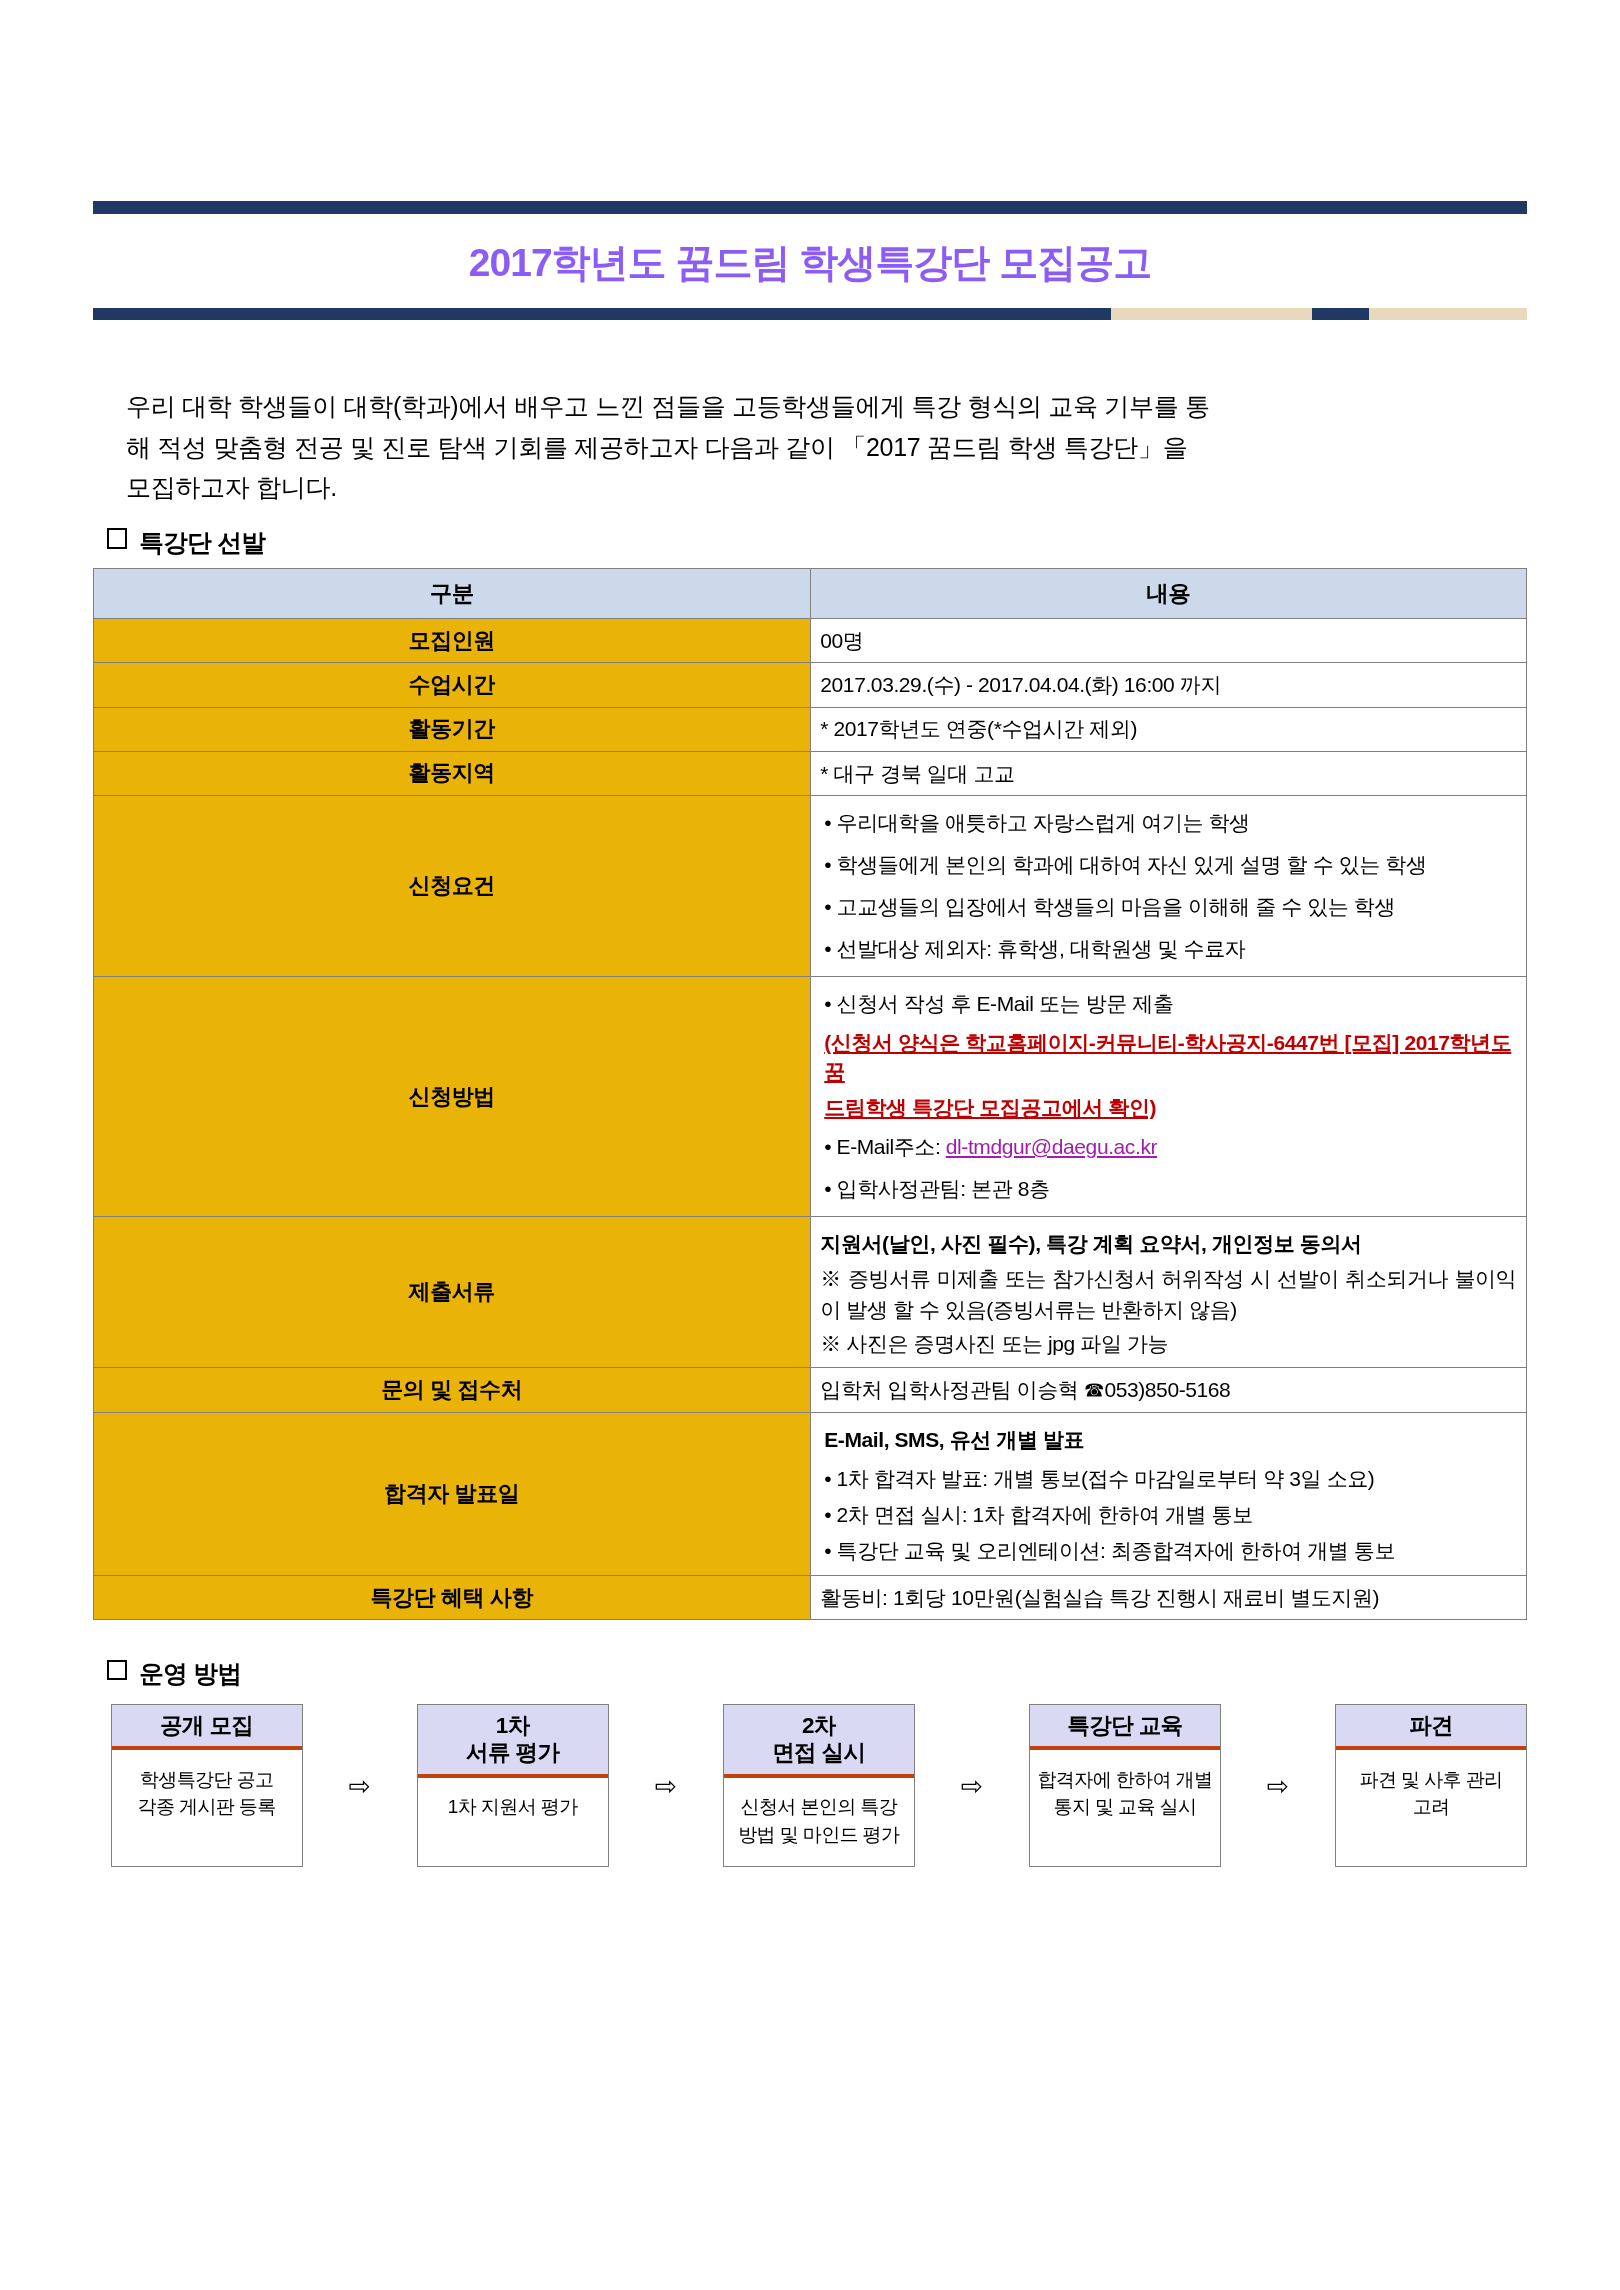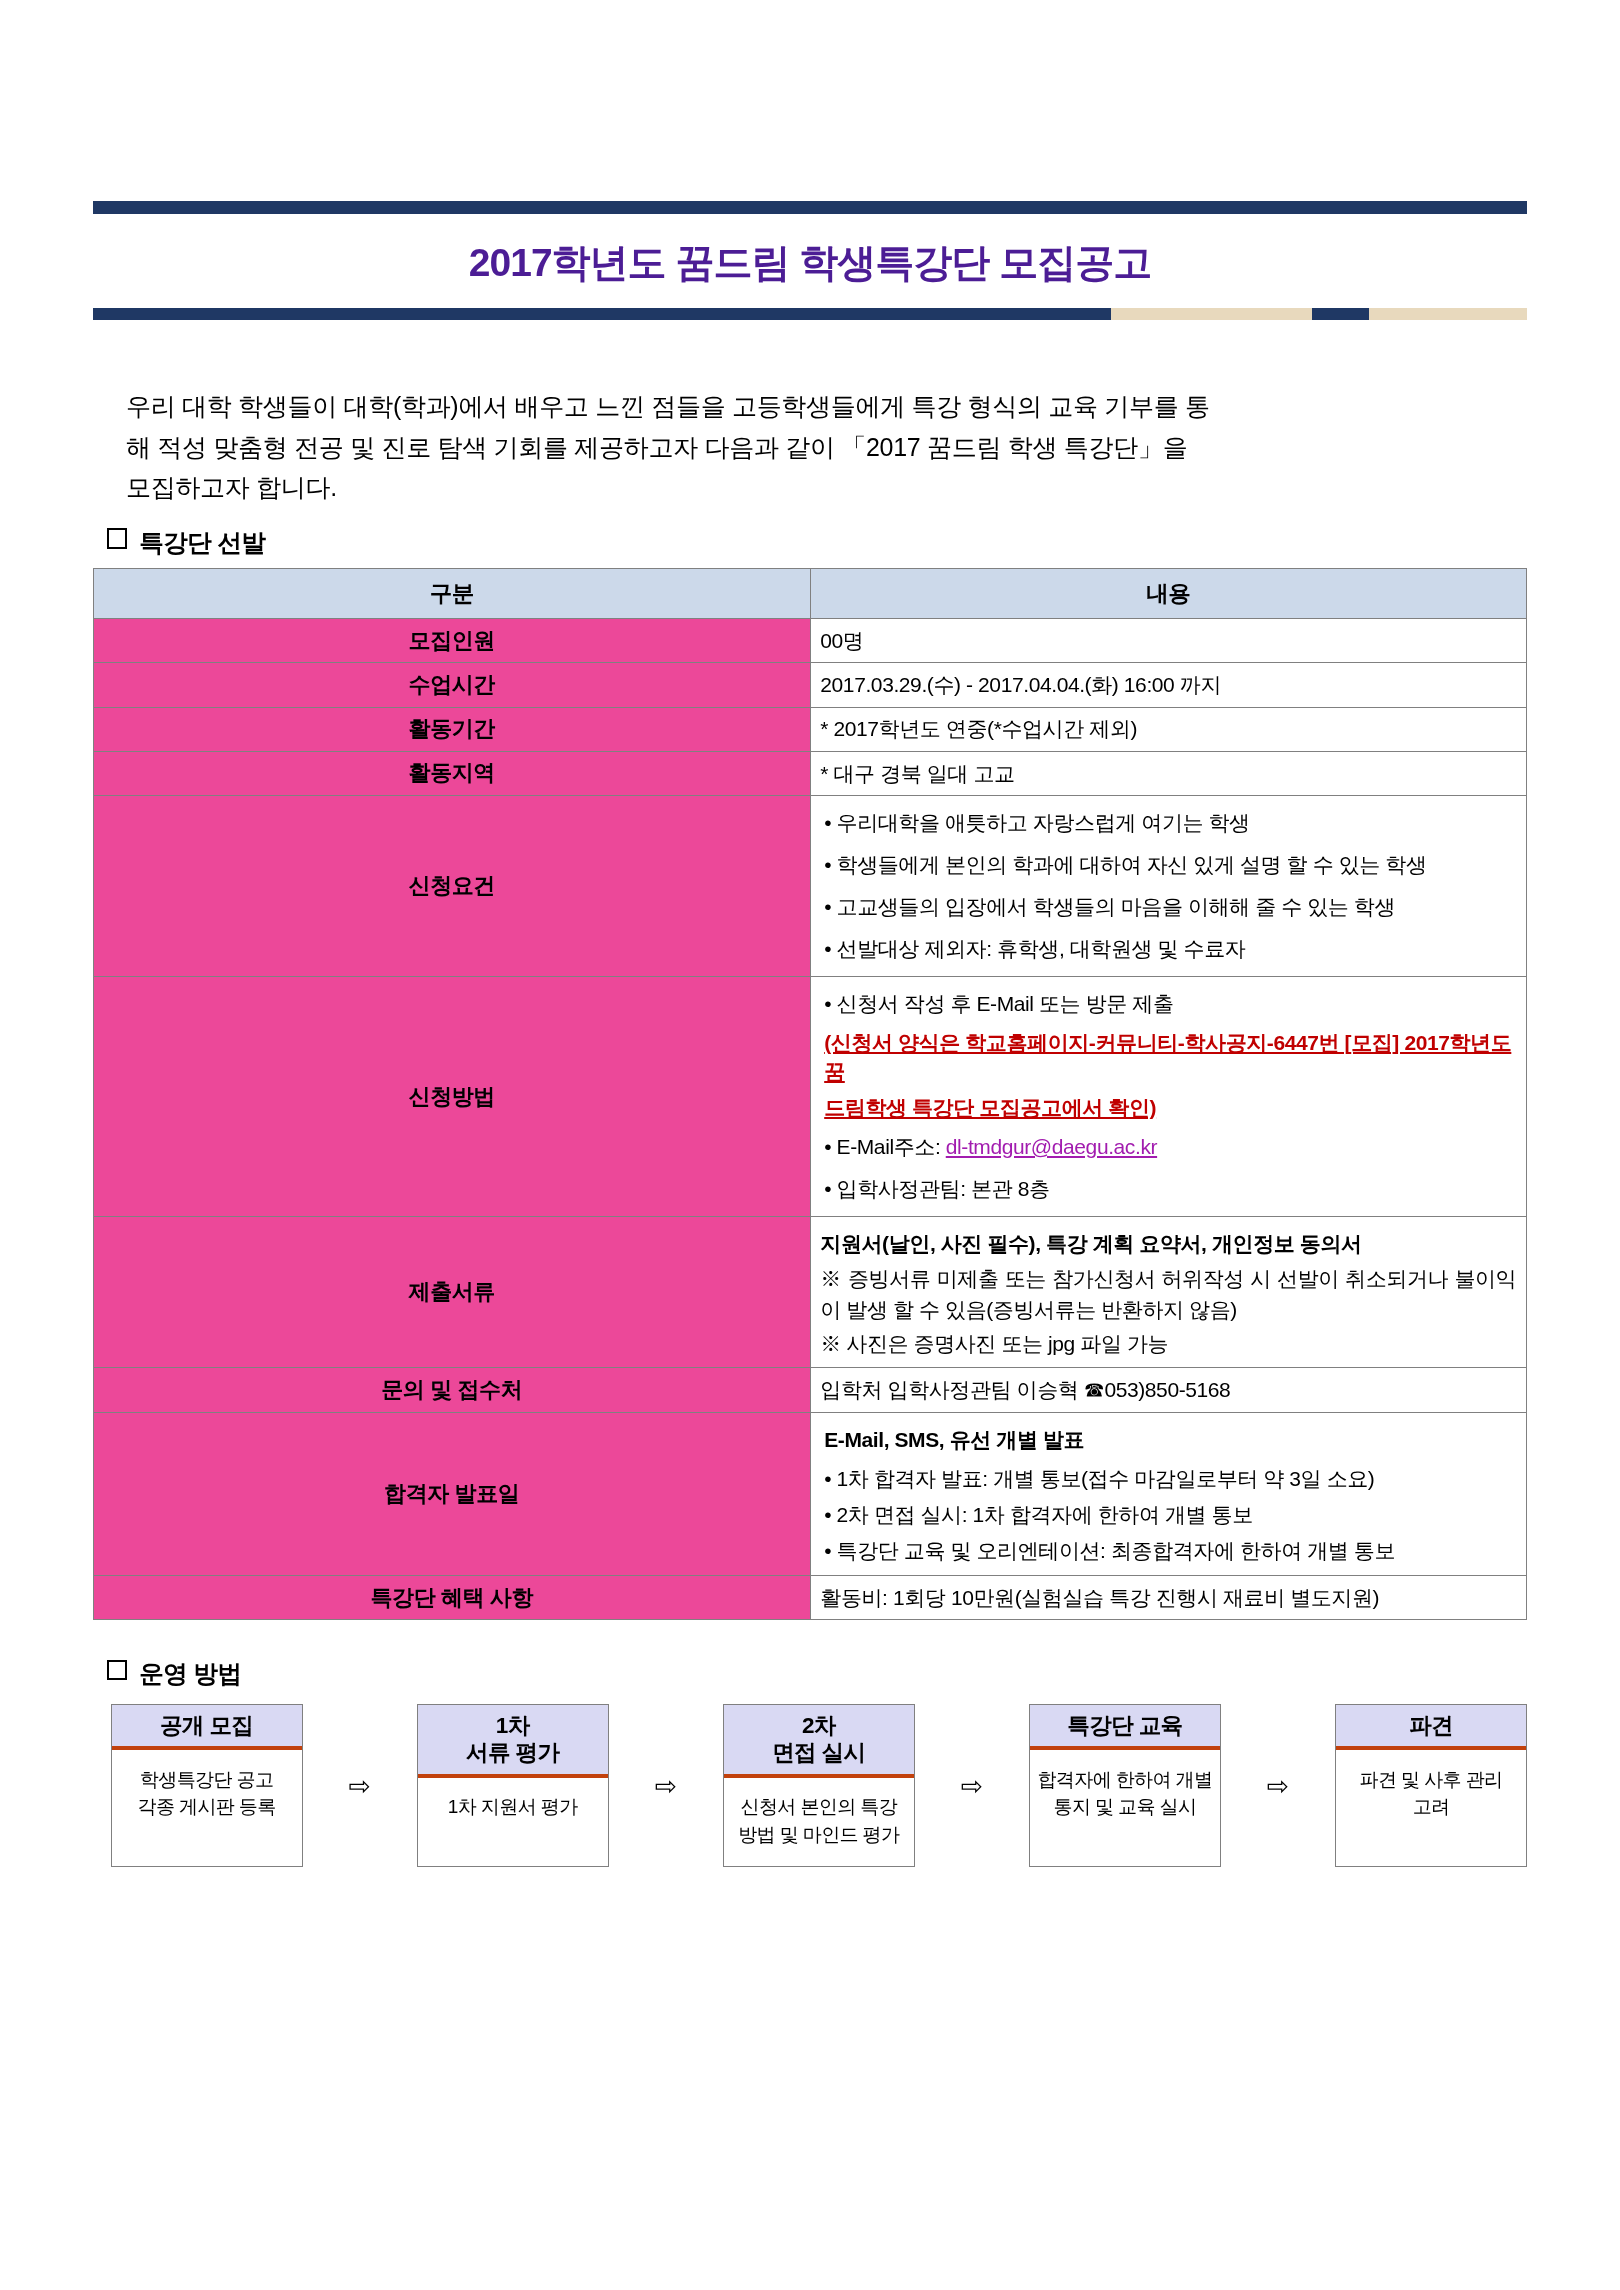--- a/index.html
+++ b/index.html
@@ -30,21 +30,21 @@
     height: 12.7px;
     background: #1f3864;
     width: 100%;
   }
   .title-text {
     text-align: center;
     font-size: 39px;
     font-weight: bold;
     letter-spacing: -1px;
     padding: 22.5px 0 17.6px 0;
-    color: #4c1d95;
+    color: #8b5cf6;
   }
   .rule-bottom {
     height: 12.7px;
     width: 100%;
     display: flex;
   }
   .rule-bottom .seg-dark { background: #1f3864; flex: 0 0 71%; }
   .rule-bottom .seg-tan  { background: #e8d9bd; flex: 0 0 14%; }
   .rule-bottom .seg-dark2{ background: #1f3864; flex: 0 0 4%; }
   .rule-bottom .seg-tan2 { background: #e8d9bd; flex: 1 1 auto; }
@@ -90,21 +90,21 @@
     border-radius: 14px;
   }
   table.main td {
     border: 1px solid #808080;
     padding: 5.9px 9.8px;
     vertical-align: middle;
     letter-spacing: -0.4px;
   }
   table.main td.lab {
     width: 245px;
-    background: #ec4899;
+    background: #eab308;
     text-align: center;
     font-weight: bold;
     font-size: 22px;
   }
   table.main tr.head td {
     background: #ccd9ea;
     text-align: center;
     font-weight: bold;
     font-size: 22.5px;
     padding: 8.8px 0;

